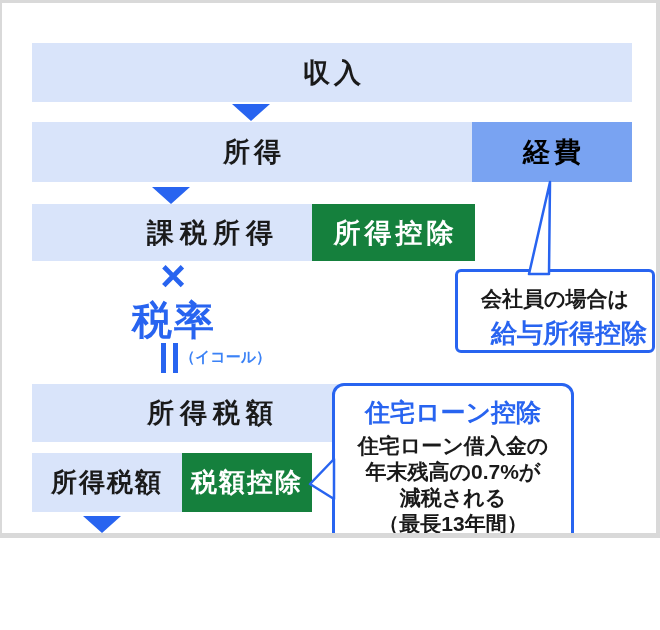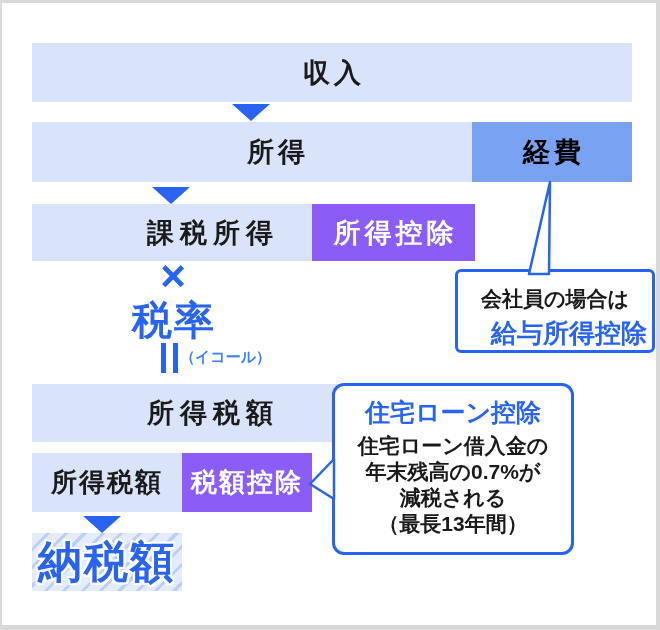--- a/index.html
+++ b/index.html
@@ -2,31 +2,31 @@
 <html lang="ja"><head>
 <meta charset="utf-8">
 <style>
   html,body{margin:0;padding:0;}
   body{
     width:660px;height:630px;
     font-family:"Liberation Sans","DejaVu Sans",sans-serif;
     background:#ffffff;
   }
   .canvas{
-    position:relative;width:660px;height:630px;box-sizing:border-box;
+    position:relative;width:660px;height:538px;box-sizing:border-box;
     border:solid #d9d9d9;border-width:3px 4px 5px 2px;
     background:#ffffff;overflow:hidden;
   }
   .bar{
     position:absolute;display:flex;align-items:center;justify-content:center;
     font-weight:bold;color:#1a1a1a;
   }
   .light{background:#d9e4fa;}
   .mid{background:#79a3f2;color:#000000;}
-  .dark{background:#8b5cf6;color:#ffffff;align-items:center;}
+  .dark{background:#15803d;color:#ffffff;align-items:center;}
   .lbl2{font-size:27px;letter-spacing:4px;text-indent:4px;}
   .lbl4{font-size:27px;letter-spacing:6px;text-indent:6px;padding-left:38px;}
   .arrow-down{
     position:absolute;width:0;height:0;
     border-left:19px solid transparent;border-right:19px solid transparent;
     border-top:17px solid #2864f0;
   }
   .multiply{
     position:absolute;left:141px;top:252px;width:60px;height:42px;
     display:flex;align-items:center;justify-content:center;
@@ -70,21 +70,21 @@
 <body>
 
 <div class="canvas">
 
   <div class="bar light lbl2" style="left:30px;top:40px;width:600px;height:59px;">
     <span>収入</span>
   </div>
 
   <div class="arrow-down" style="left:230px;top:101px;"></div>
 
-  <div class="bar light lbl2" style="left:30px;top:119px;width:440px;height:60px;padding-left:24px;">
+  <div class="bar light lbl2" style="left:30px;top:119px;width:440px;height:60px;">
     <span>所得</span>
   </div>
   <div class="bar mid lbl2" style="left:470px;top:119px;width:160px;height:60px;">
     <span>経費</span>
   </div>
 
   <div class="arrow-down" style="left:150px;top:184px;"></div>
 
   <div class="bar light lbl4" style="left:30px;top:201px;width:280px;height:57px;">
     <span>課税所得</span>

